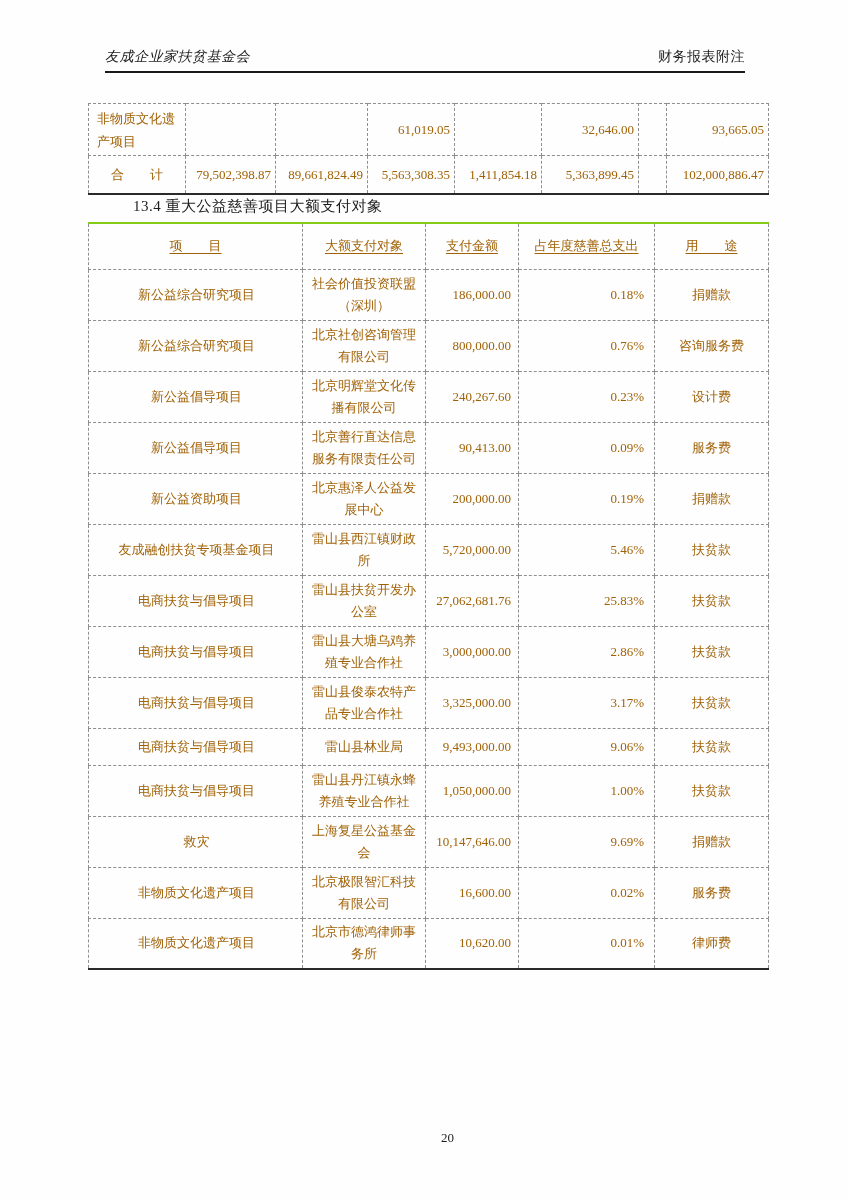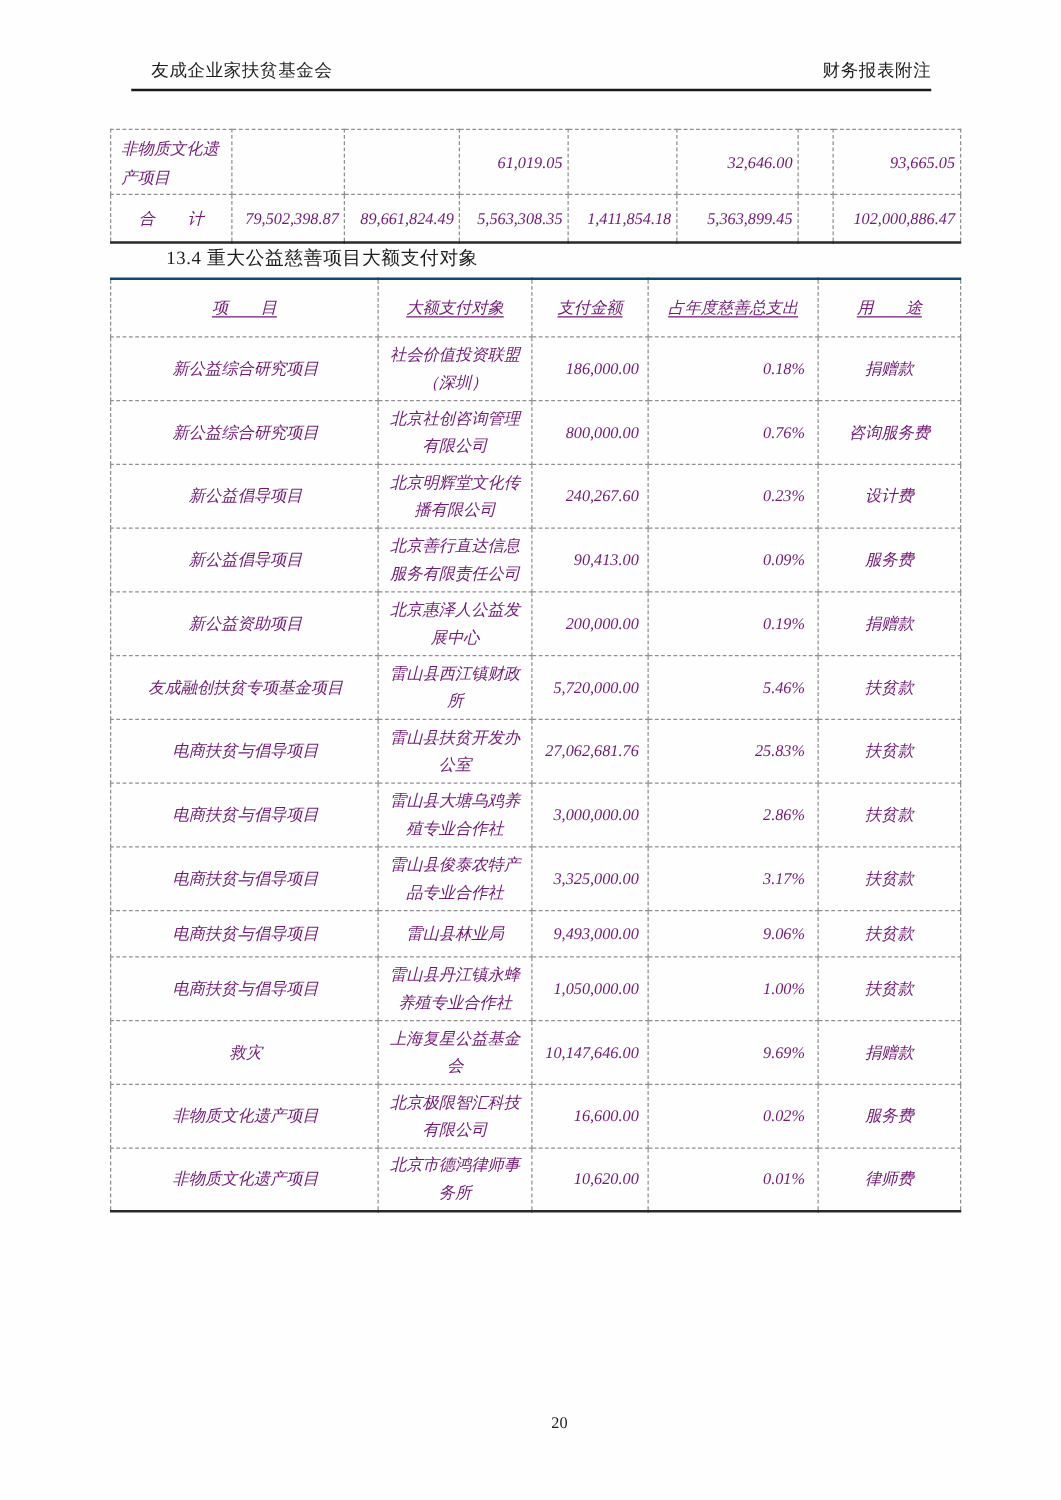--- a/index.html
+++ b/index.html
@@ -4,44 +4,44 @@
 <style>
   html,body { margin:0; padding:0; background:#ffffff; }
   .page {
     position:relative; width:849px; height:1200px; background:#fefefe;
     font-family:"Liberation Serif","DejaVu Serif",serif;
     color:#1d1d1d; overflow:hidden;
   }
 
   
   .hdr { position:absolute; top:48px; left:105px; width:640px; height:20px; font-size:14px; }
-  .hdr-left  { position:absolute; left:16px;  top:0; letter-spacing:0.5px; }
+  .hdr-left  { position:absolute; left:0;  top:0; letter-spacing:0.5px;font-style:italic; }
   .hdr-right { position:absolute; right:0; top:0; letter-spacing:0.5px; }
   .hdr-rule  { position:absolute; top:71px; left:105px; width:640px; height:2px; background:#1a1a1a; }
 
   
-  table { border-collapse:collapse; table-layout:fixed; font-size:13px; color:#701a75;font-style:italic; }
+  table { border-collapse:collapse; table-layout:fixed; font-size:13px; color:#a16207; }
   td, th { border:1px dashed #8f8f8f; vertical-align:middle; overflow:hidden; font-weight:normal; }
 
   
   .tt { position:absolute; left:88px; top:103px; width:680px;
         border-top:1px dashed #8f8f8f; border-bottom:2px solid #2a2a2a; }
   .tt td { line-height:23px; }
   .tt .r1 { height:52px; }
   .tt .r2 { height:38px; }
   .tt-label { text-align:left; padding:2px 6px 2px 8px; }
   .tt-total { text-align:center; padding:2px 2px; }
   .tt-num   { text-align:right; padding:2px 4px; }
 
   
   .section-title { position:absolute; left:133px; top:197px; font-size:15px; letter-spacing:0.5px; }
 
   
   .mt { position:absolute; left:88px; top:222px; width:680px;
-        border-top:2px solid #0c4a6e; border-bottom:2px solid #2a2a2a; }
+        border-top:2px solid #84cc16; border-bottom:2px solid #2a2a2a; }
   .mt thead tr { height:46px; }
   .mt th { text-align:center; font-size:13px; }
   .mt th .u { text-decoration:underline; text-underline-offset:3px; }
   .mt tbody tr { height:51px; }
   .mt tbody tr.short { height:37px; }
   .mt td { line-height:22px; padding:2px 5px; }
   .c-proj  { text-align:center;  padding-left:7px !important; }
   .c-payee { text-align:center; }
   .c-amt   { text-align:right; padding-right:7px !important; }
   .c-pct   { text-align:right; padding-right:10px !important; }

